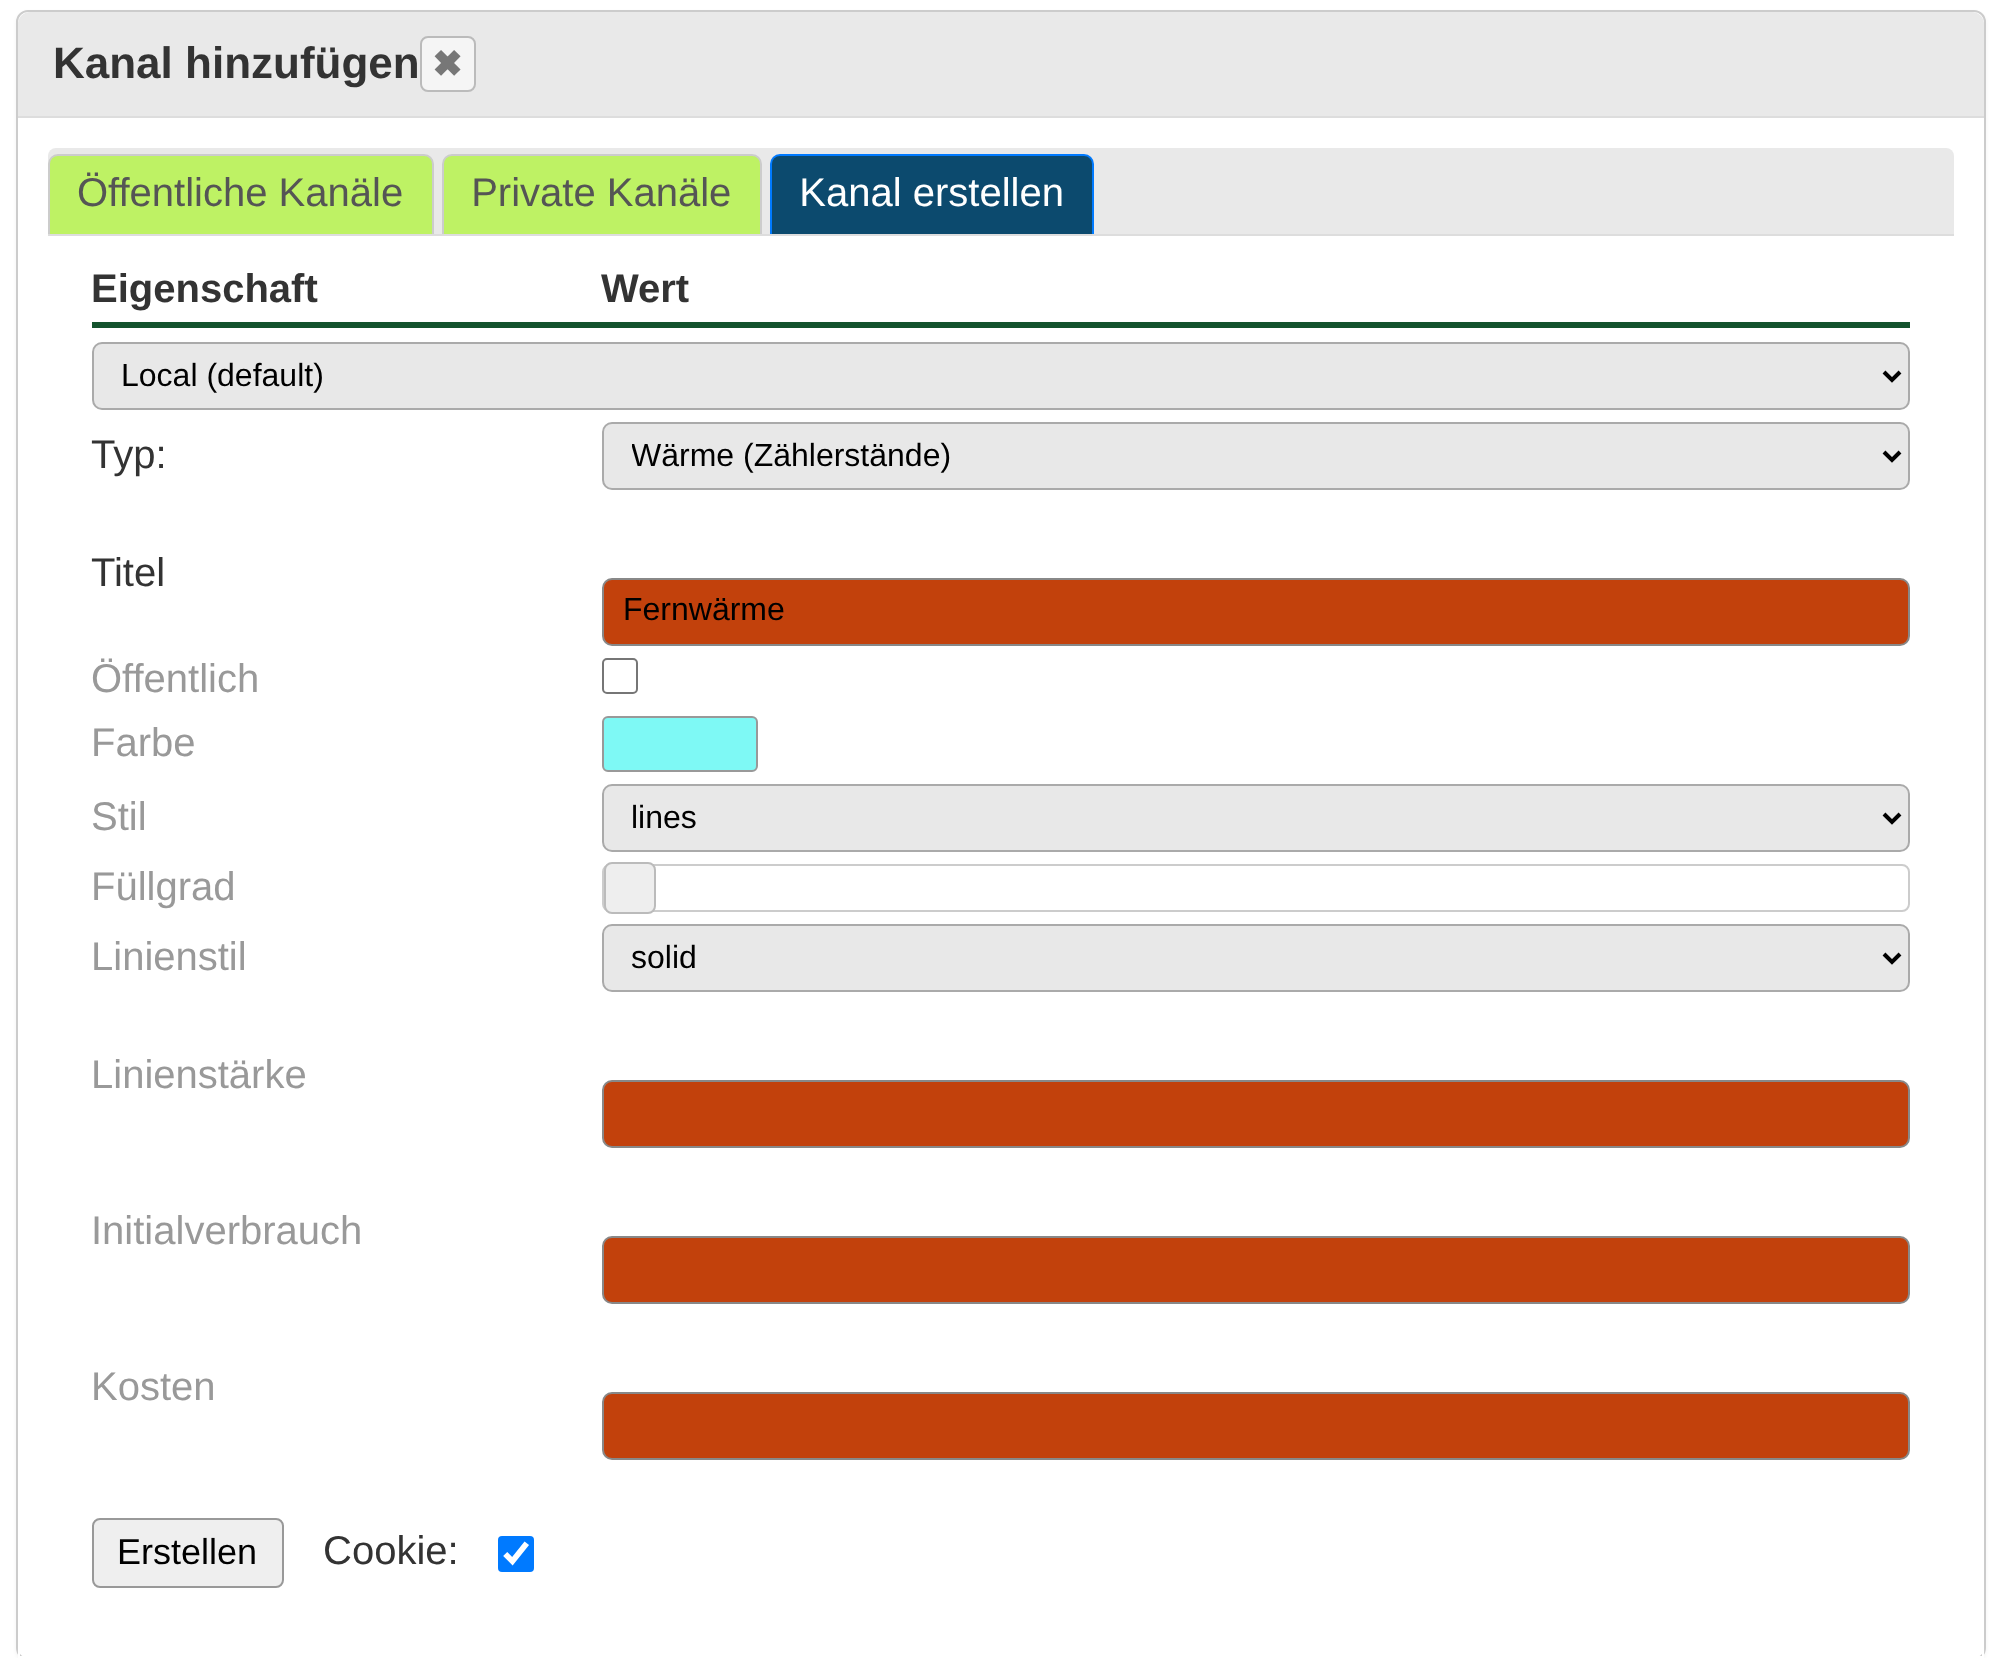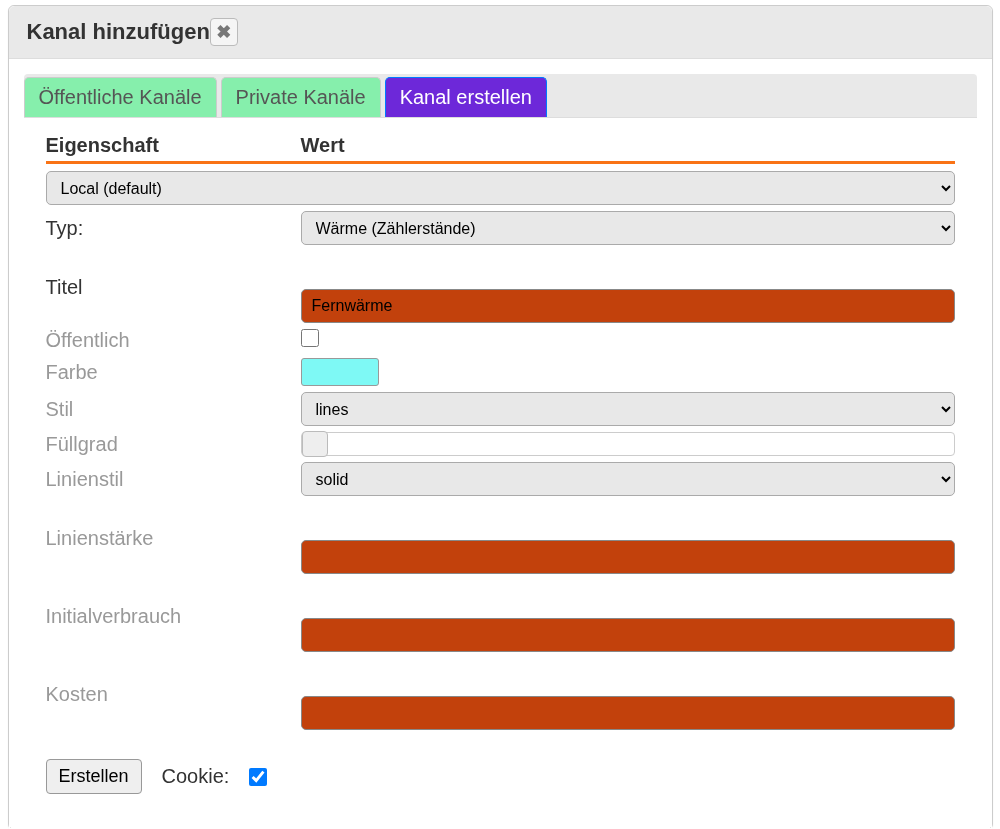--- a/index.html
+++ b/index.html
@@ -56,36 +56,36 @@
       gap: 4px;
       padding: 0;
       border-radius: 4px 4px 0 0;
     }
     .tab {
       border: 1px solid #ccc;
       border-bottom: none;
       border-radius: 5px 5px 0 0;
       padding: 8px 14px;
       font-size: 20px;
-      background: #86efac;
+      background: #bef264;
       cursor: pointer;
       color: #555;
       margin-top: 3px;
     }
     .tab.active {
-      background: #6d28d9;
+      background: #0c4a6e;
       color: #fff;
       border-color: #007aff;
     }
     .content {
       padding: 16px 22px 20px 22px;
     }
     .prop-header-row {
       display: flex;
-      border-bottom: 3px solid #f97316;
+      border-bottom: 3px solid #14532d;
       padding-bottom: 4px;
       margin-bottom: 4px;
     }
     .prop-label-col {
       width: 255px;
       flex-shrink: 0;
     }
     .prop-value-col {
       flex: 1;
     }

